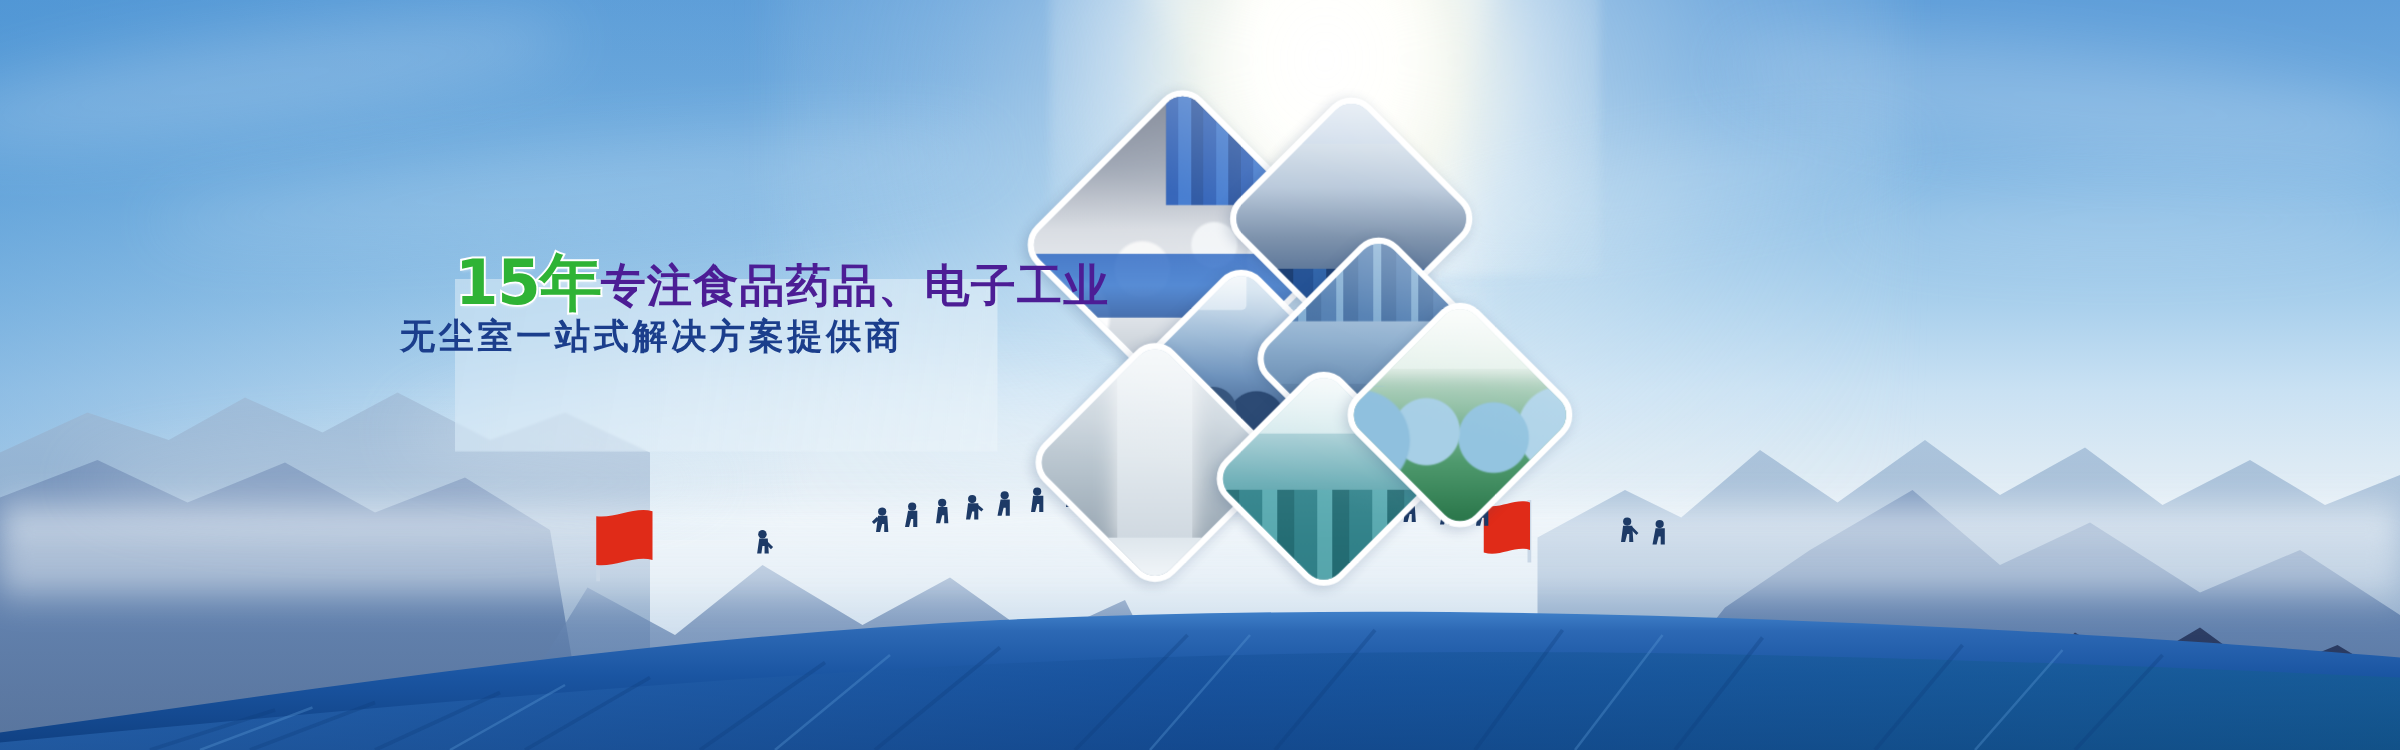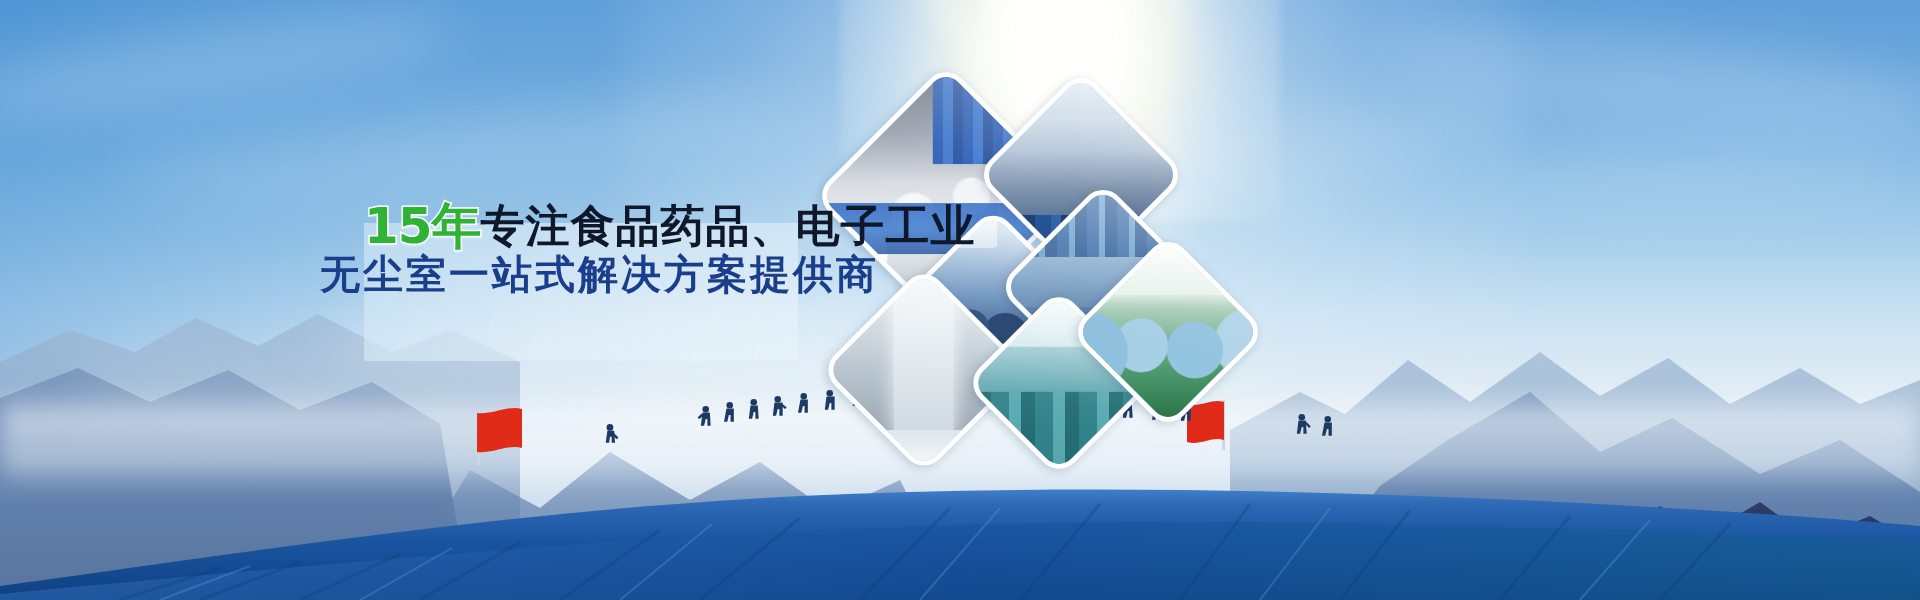--- a/index.html
+++ b/index.html
@@ -124,27 +124,27 @@
     font-weight:bold;
     color:#2fb335;
     letter-spacing:-1px;
     -webkit-text-stroke:3px #ffffff;
     paint-order:stroke fill;
     text-shadow:0 2px 3px rgba(255,255,255,.65);
     vertical-align:-2px;
     margin-left:44px;
   }
   .blue-lg{
-    font-size:44px;
+    font-size:36px;
     font-weight:bold;
-    color:#0f172a;
+    color:#4c1d95;
     letter-spacing:1px;
   }
   .blue-lg2{
-    font-size:40px;
+    font-size:28px;
     font-weight:bold;
     color:#1b3e8c;
     letter-spacing:3px;
   }
 
   
   .collage{
     position:absolute;
     left:836px; top:84px;
     width:452px; height:380px;

